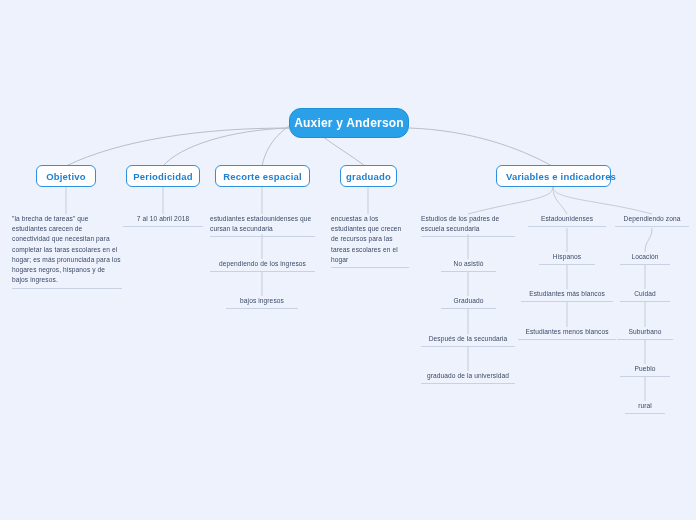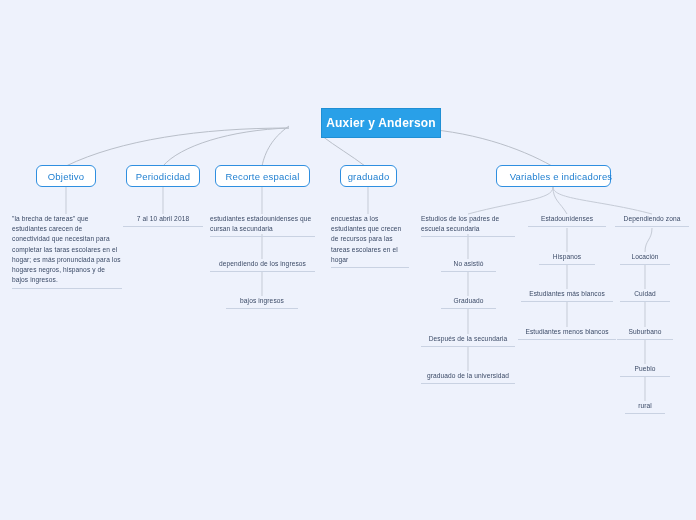--- a/index.html
+++ b/index.html
@@ -25,42 +25,41 @@
     width: 696px;
     height: 520px;
     pointer-events: none;
   }
 
   
   .root-node {
     position: absolute;
     background: #29a0e8;
     border: 1px solid #1f8fd4;
-    border-radius: 0;
+    border-radius: 12px;
     color: #ffffff;
     font-size: 12px;
     font-weight: bold;
     letter-spacing: .2px;
     display: flex;
     align-items: center;
     justify-content: center;
     box-sizing: border-box;
     white-space: nowrap;
-    margin-left: 32px;
   }
 
   
   .branch-node {
     position: absolute;
     background: #ffffff;
     border: 1.5px solid #2f8fe0;
     border-radius: 6px;
     color: #1f7fd0;
     font-size: 9.5px;
-    font-weight: normal;
+    font-weight: bold;
     letter-spacing: .2px;
     display: flex;
     align-items: center;
     justify-content: center;
     box-sizing: border-box;
     white-space: nowrap;
   }
 
   
   .leaf-node {

